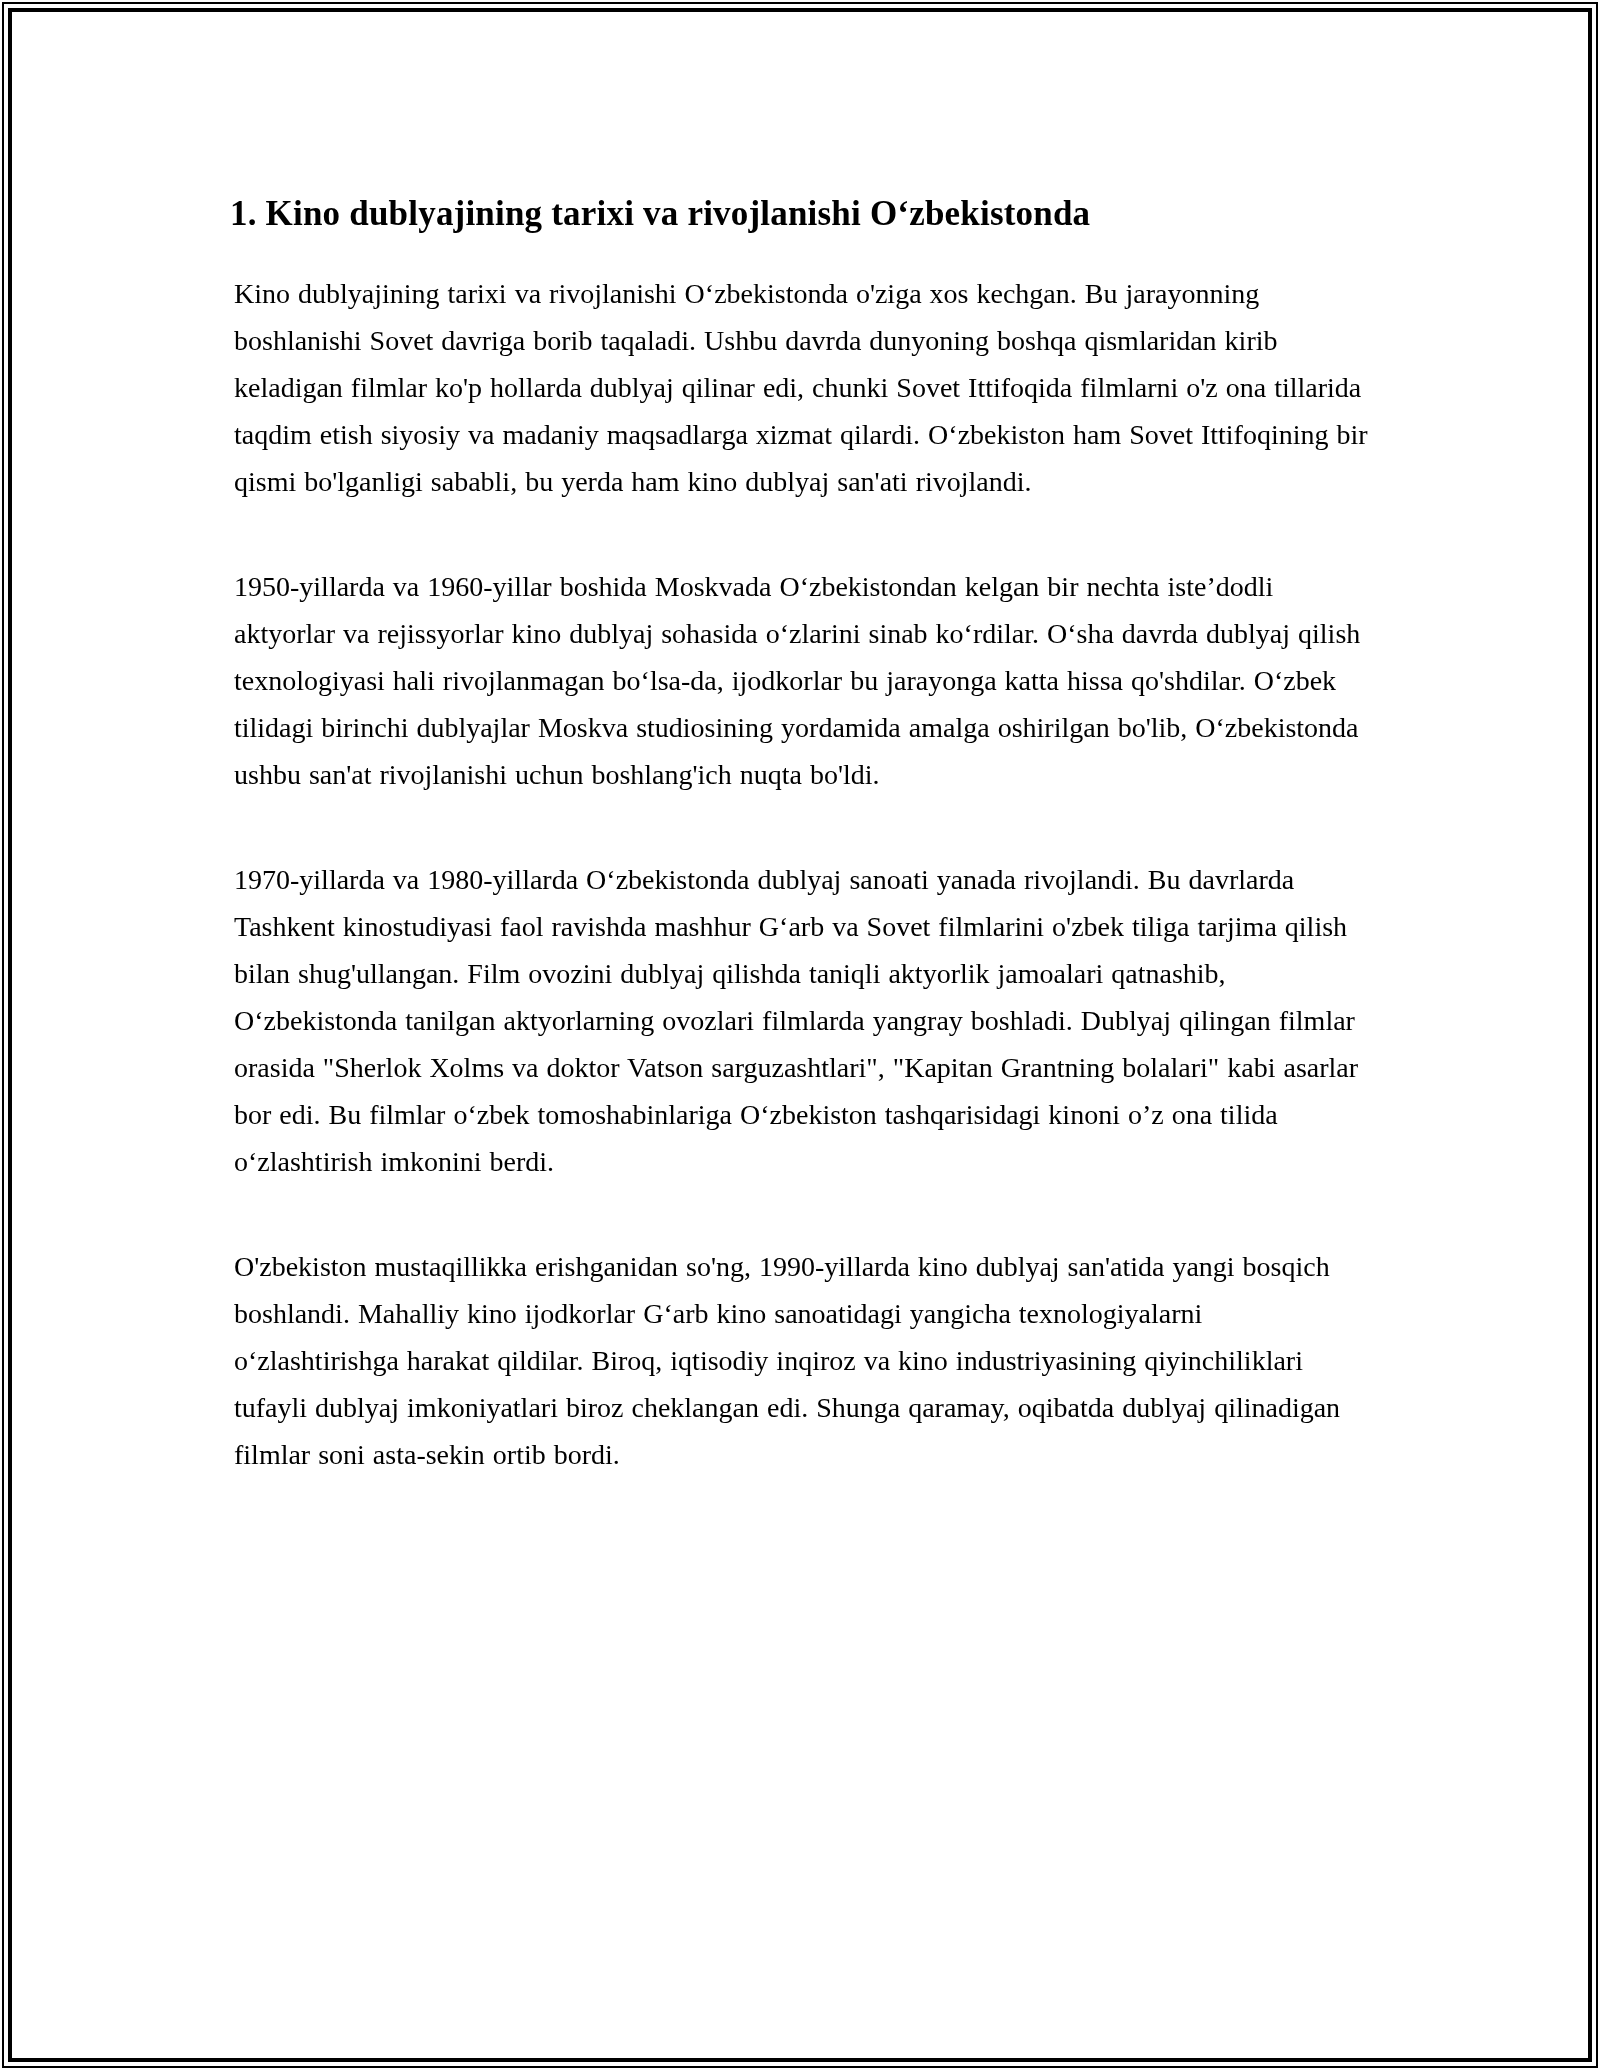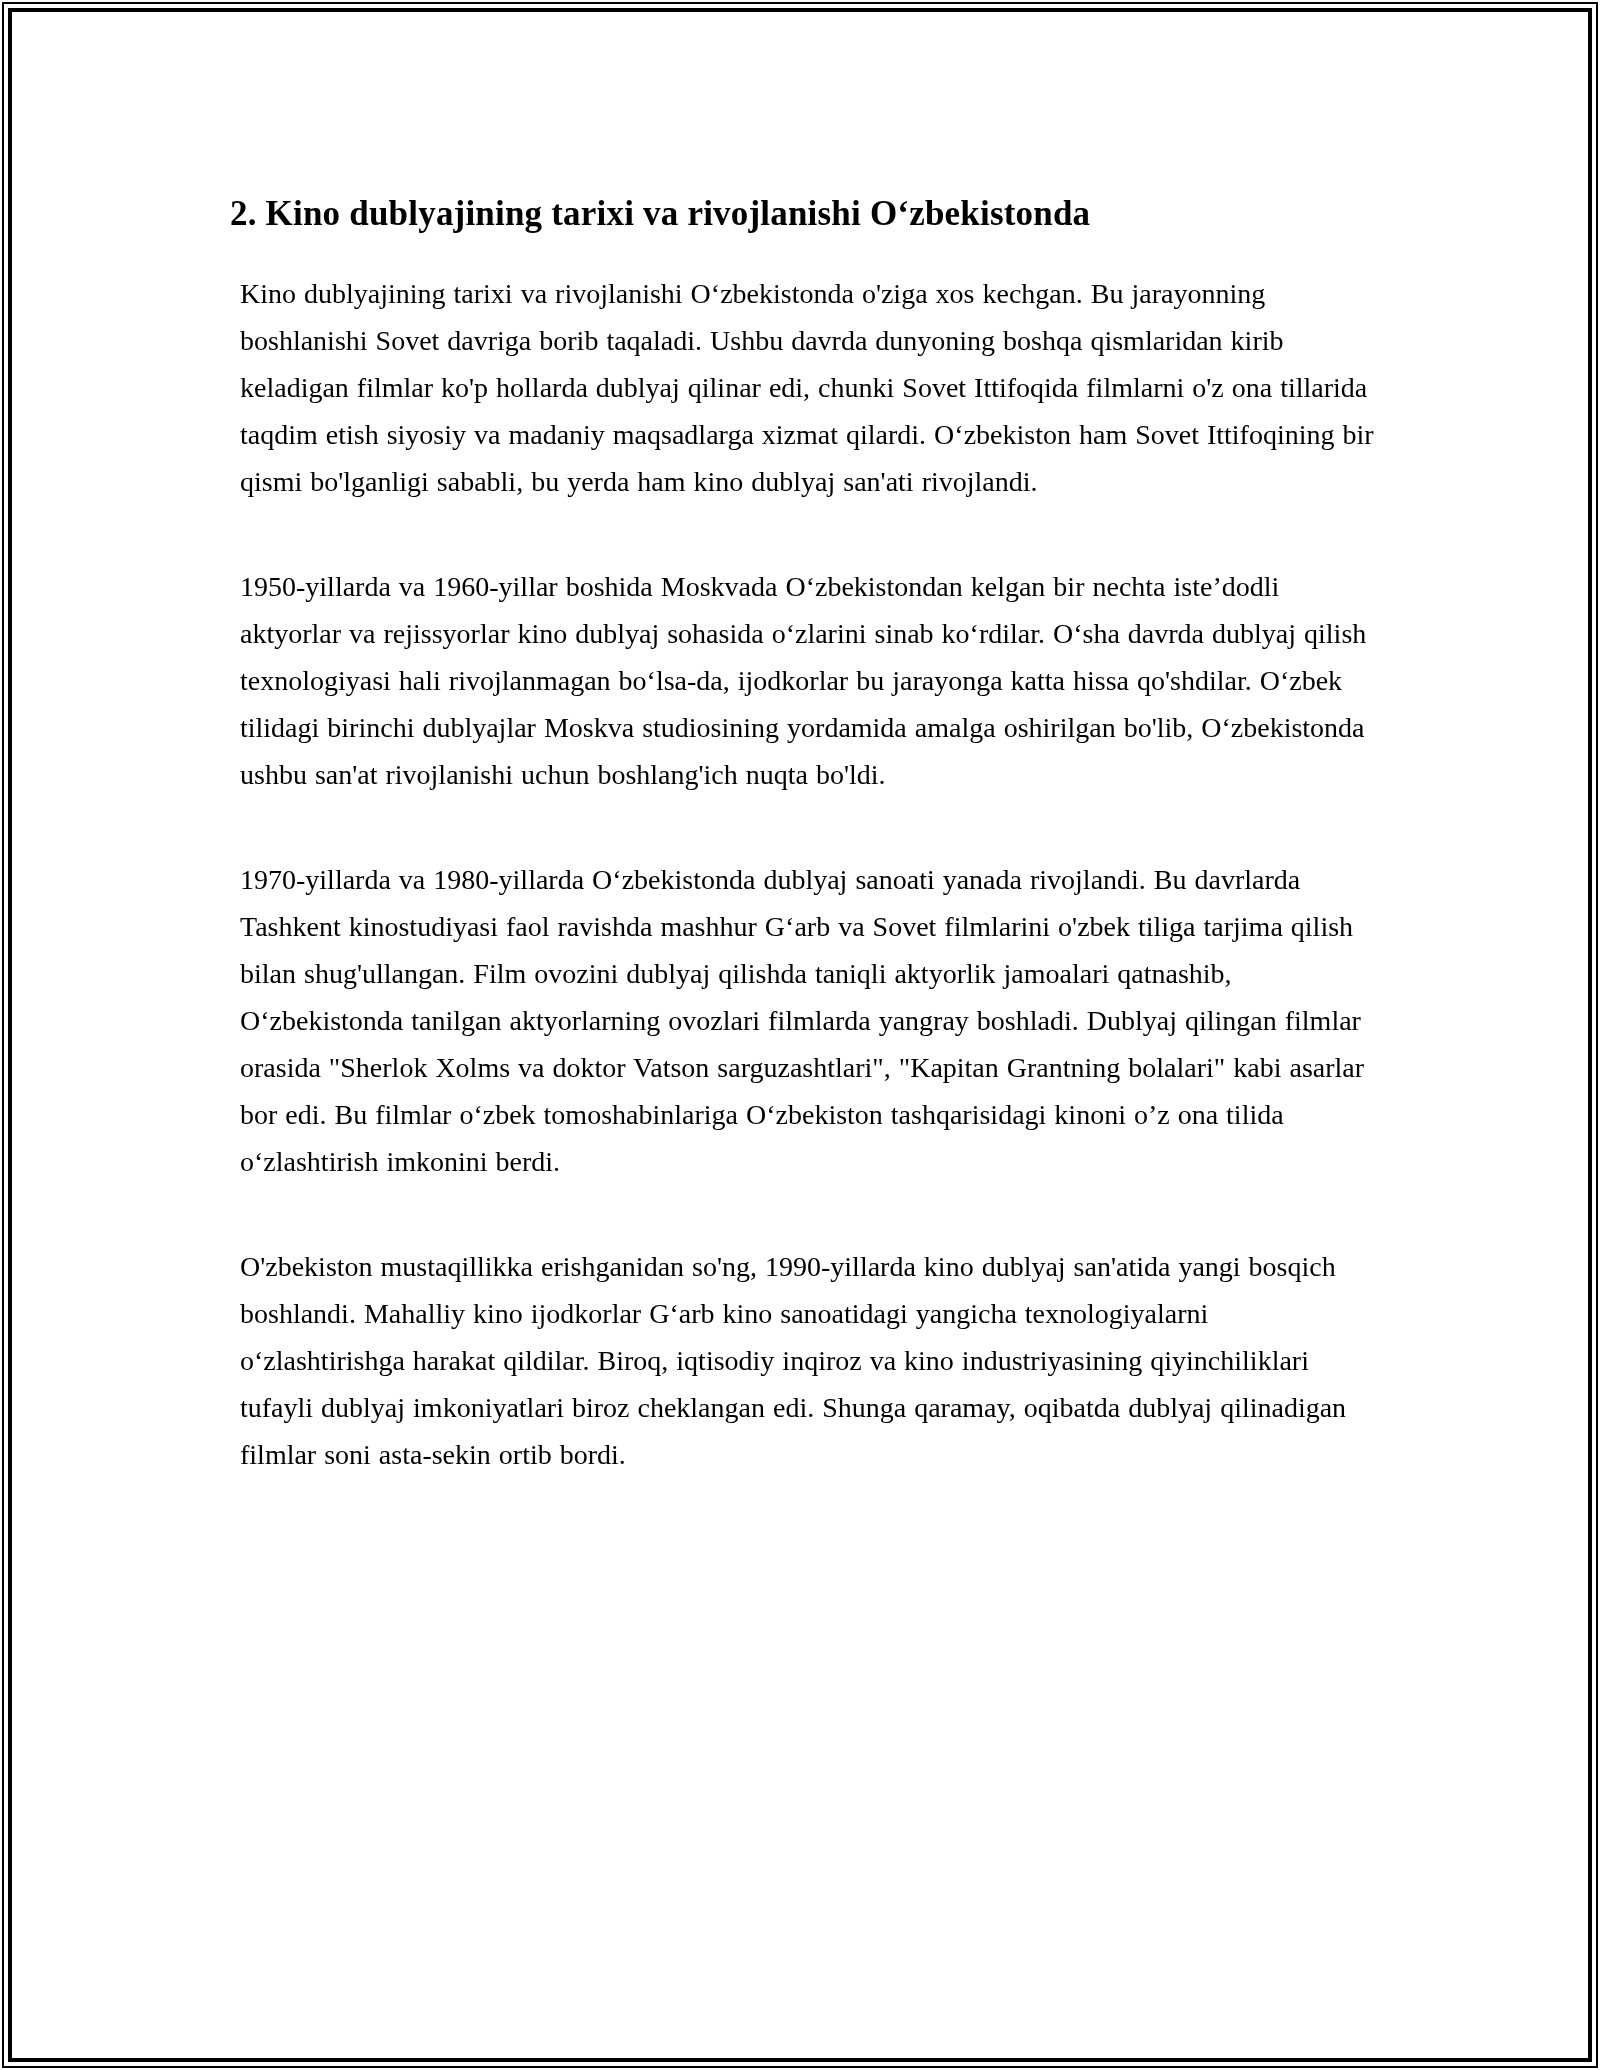--- a/index.html
+++ b/index.html
@@ -37,32 +37,32 @@
   .heading {
     font-weight: bold;
     font-size: 35px;
     line-height: 44px;
     margin: 192px 0 34px 0;
     letter-spacing: 0.2px;
   }
   .para {
     font-size: 28px;
     line-height: 47px;
-    margin: 0 0 58px 10px;
+    margin: 0 0 58px 4px;
     word-spacing: 1px;
   }
 </style>
 </head>
 <body>
 
 <div class="frame-outer"></div>
 <div class="frame-inner"></div>
 
 <div class="content">
-  <h1 class="heading">2. Kino dublyajining tarixi va rivojlanishi O‘zbekistonda</h1>
+  <h1 class="heading">1. Kino dublyajining tarixi va rivojlanishi O‘zbekistonda</h1>
 
   <p class="para">Kino dublyajining tarixi va rivojlanishi O‘zbekistonda o'ziga xos kechgan. Bu jarayonning boshlanishi Sovet davriga borib taqaladi. Ushbu davrda dunyoning boshqa qismlaridan kirib keladigan filmlar ko'p hollarda dublyaj qilinar edi, chunki Sovet Ittifoqida filmlarni o'z ona tillarida taqdim etish siyosiy va madaniy maqsadlarga xizmat qilardi. O‘zbekiston ham Sovet Ittifoqining bir qismi bo'lganligi sababli, bu yerda ham kino dublyaj san'ati rivojlandi.</p>
 
   <p class="para">1950-yillarda va 1960-yillar boshida Moskvada O‘zbekistondan kelgan bir nechta iste’dodli aktyorlar va rejissyorlar kino dublyaj sohasida o‘zlarini sinab ko‘rdilar. O‘sha davrda dublyaj qilish texnologiyasi hali rivojlanmagan bo‘lsa-da, ijodkorlar bu jarayonga katta hissa qo'shdilar. O‘zbek tilidagi birinchi dublyajlar Moskva studiosining yordamida amalga oshirilgan bo'lib, O‘zbekistonda ushbu san'at rivojlanishi uchun boshlang'ich nuqta bo'ldi.</p>
 
   <p class="para">1970-yillarda va 1980-yillarda O‘zbekistonda dublyaj sanoati yanada rivojlandi. Bu davrlarda Tashkent kinostudiyasi faol ravishda mashhur G‘arb va Sovet filmlarini o'zbek tiliga tarjima qilish bilan shug'ullangan. Film ovozini dublyaj qilishda taniqli aktyorlik jamoalari qatnashib, O‘zbekistonda tanilgan aktyorlarning ovozlari filmlarda yangray boshladi. Dublyaj qilingan filmlar orasida "Sherlok Xolms va doktor Vatson sarguzashtlari", "Kapitan Grantning bolalari" kabi asarlar bor edi. Bu filmlar o‘zbek tomoshabinlariga O‘zbekiston tashqarisidagi kinoni o’z ona tilida o‘zlashtirish imkonini berdi.</p>
 
   <p class="para">O'zbekiston mustaqillikka erishganidan so'ng, 1990-yillarda kino dublyaj san'atida yangi bosqich boshlandi. Mahalliy kino ijodkorlar G‘arb kino sanoatidagi yangicha texnologiyalarni o‘zlashtirishga harakat qildilar. Biroq, iqtisodiy inqiroz va kino industriyasining qiyinchiliklari tufayli dublyaj imkoniyatlari biroz cheklangan edi. Shunga qaramay, oqibatda dublyaj qilinadigan filmlar soni asta-sekin ortib bordi.</p>
 
 </div>

